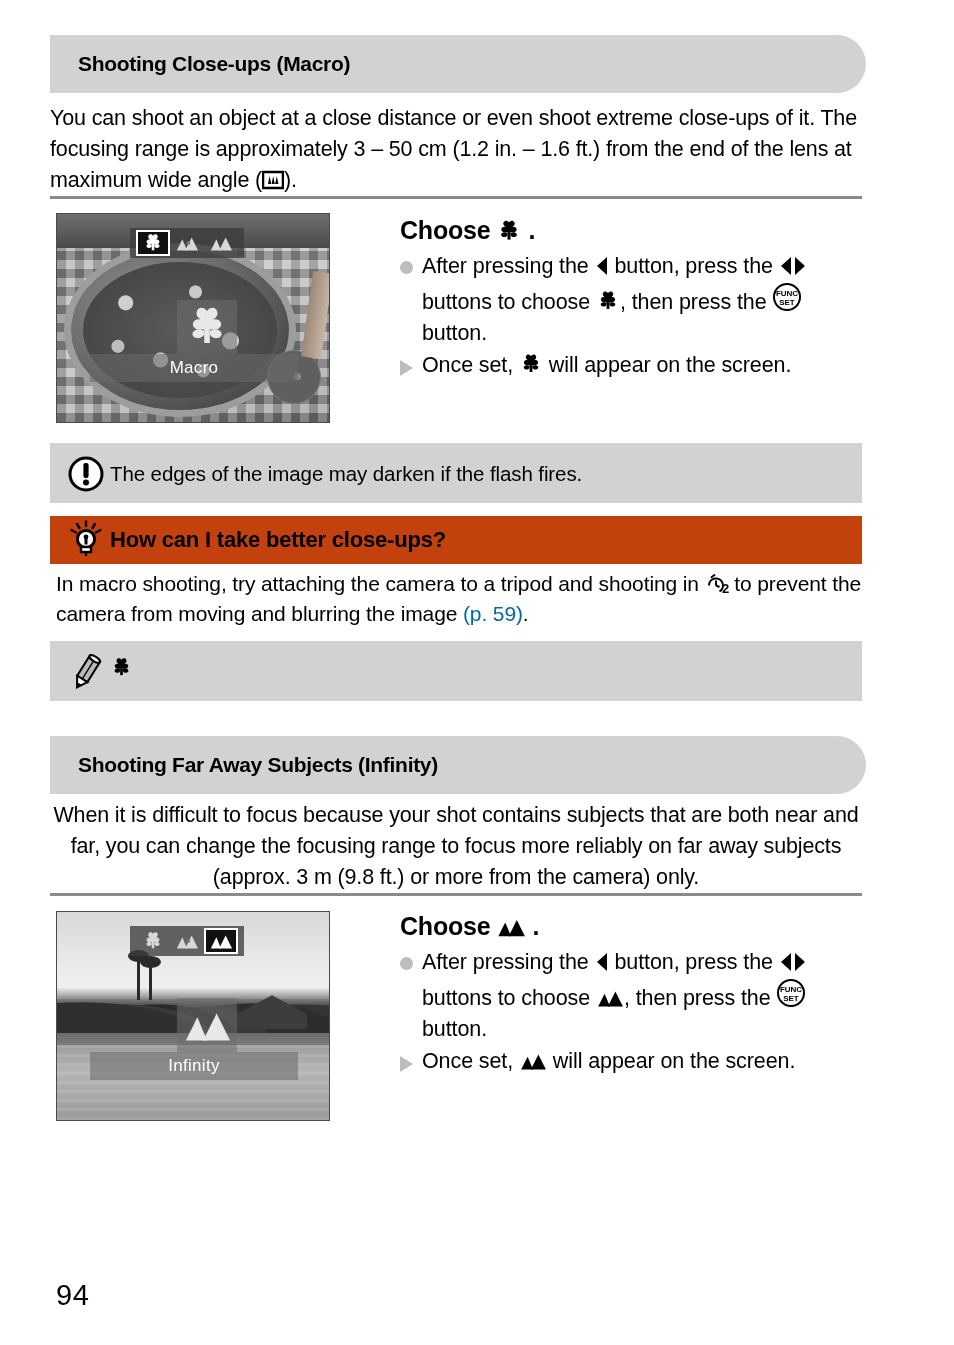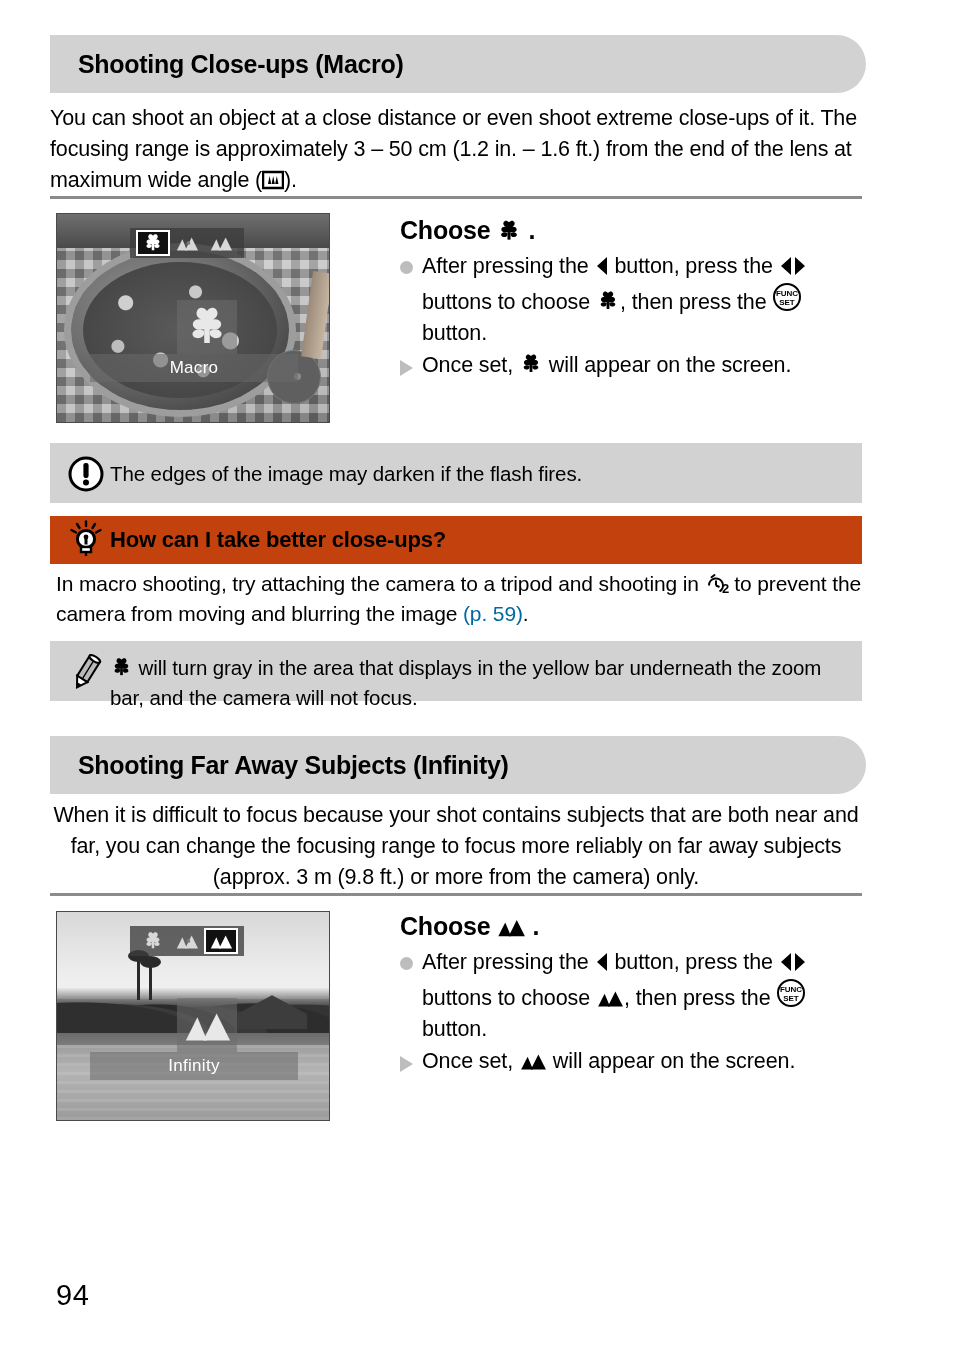--- a/index.html
+++ b/index.html
@@ -16,21 +16,21 @@
 
   
   .section-bar {
     position:absolute;
     left:50px; width:816px; height:58px;
     background:#d2d2d2;
     border-radius: 0 29px 29px 0;
     display:flex; align-items:center;
   }
   .section-bar .title {
-    font-size:25px; font-weight:bold;
+    font-size:21px; font-weight:bold;
     letter-spacing:-0.3px;
     padding-left:28px;
     white-space:nowrap;
   }
 
   
   .body-para {
     position:absolute;
     left:50px; width:812px;
     font-size:21.5px;
@@ -371,21 +371,21 @@
           <path d="M11 27 L17 37 L23 27 Z" fill="#fff" stroke="#000" stroke-width="2"></path>
           <path d="M14.2 32.4 L17 37 L19.8 32.4 Z" fill="#000"></path>
         </g>
       </svg>
     </span>
     <span class="ntext"><span class="g"><svg width="23" height="21" viewBox="0 0 24 22">
             <path d="M12 3c-1.6-2-4-2.2-5 0-.8 1.8.4 3.4 2 4.2-1.8-.4-3.6.2-4 1.8-.5 1.9 1.2 3.2 3 3.2h8c1.8 0 3.5-1.3 3-3.2-.4-1.6-2.2-2.2-4-1.8 1.6-.8 2.8-2.4 2-4.2-1-2.2-3.4-2-5 0z" fill="#000"></path>
             <path d="M10.6 12h2.8v7h-2.8z" fill="#000"></path>
             <path d="M10.6 13c-2.2-1.4-4.6-1-5.6.6-.9 1.5.6 3 2.6 3 1.6 0 2.8-1 3-2.2z" fill="#000"></path>
             <path d="M13.4 13c2.2-1.4 4.6-1 5.6.6.9 1.5-.6 3-2.6 3-1.6 0-2.8-1-3-2.2z" fill="#000"></path>
-          </svg></span><span> will turn gray in the area that displays in the yellow bar underneath the zoom bar, and the camera will not focus.</span></span>
+          </svg></span></span>
   </div>
 
   <div class="section-bar" style="top:736px;">
     <div class="title">Shooting Far Away Subjects (Infinity)</div>
   </div>
 
   <div class="body-para" style="top:800px;text-align:center;">When it is difficult to focus because your shot contains subjects that are both near and far, you can change the focusing range to focus more reliably on far away subjects (approx. 3 m (9.8 ft.) or more from the camera) only.</div>
 
   <div class="rule" style="top:893px;"></div>
 

